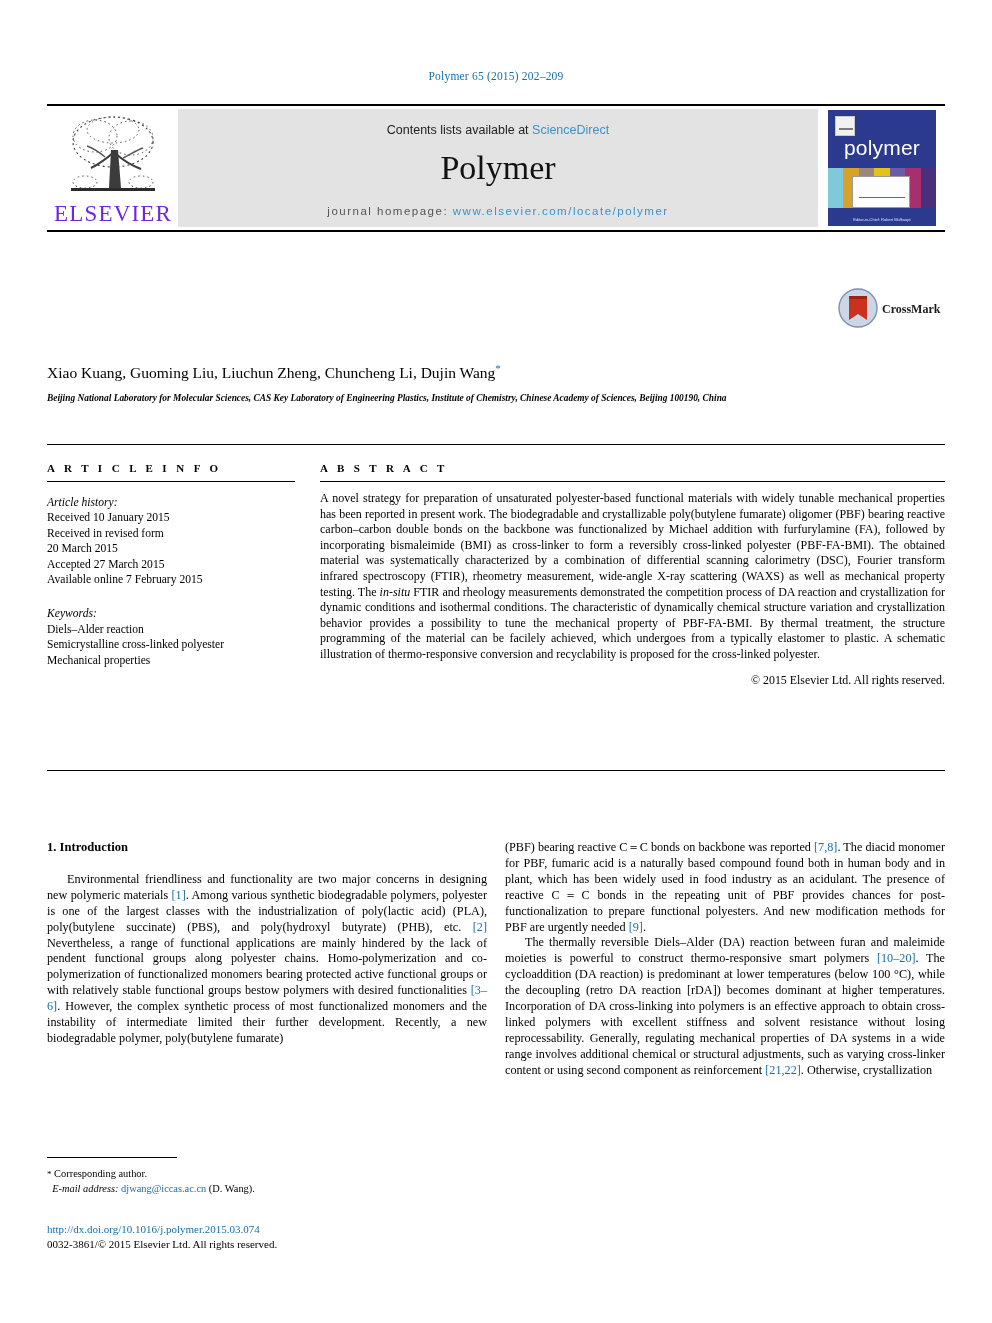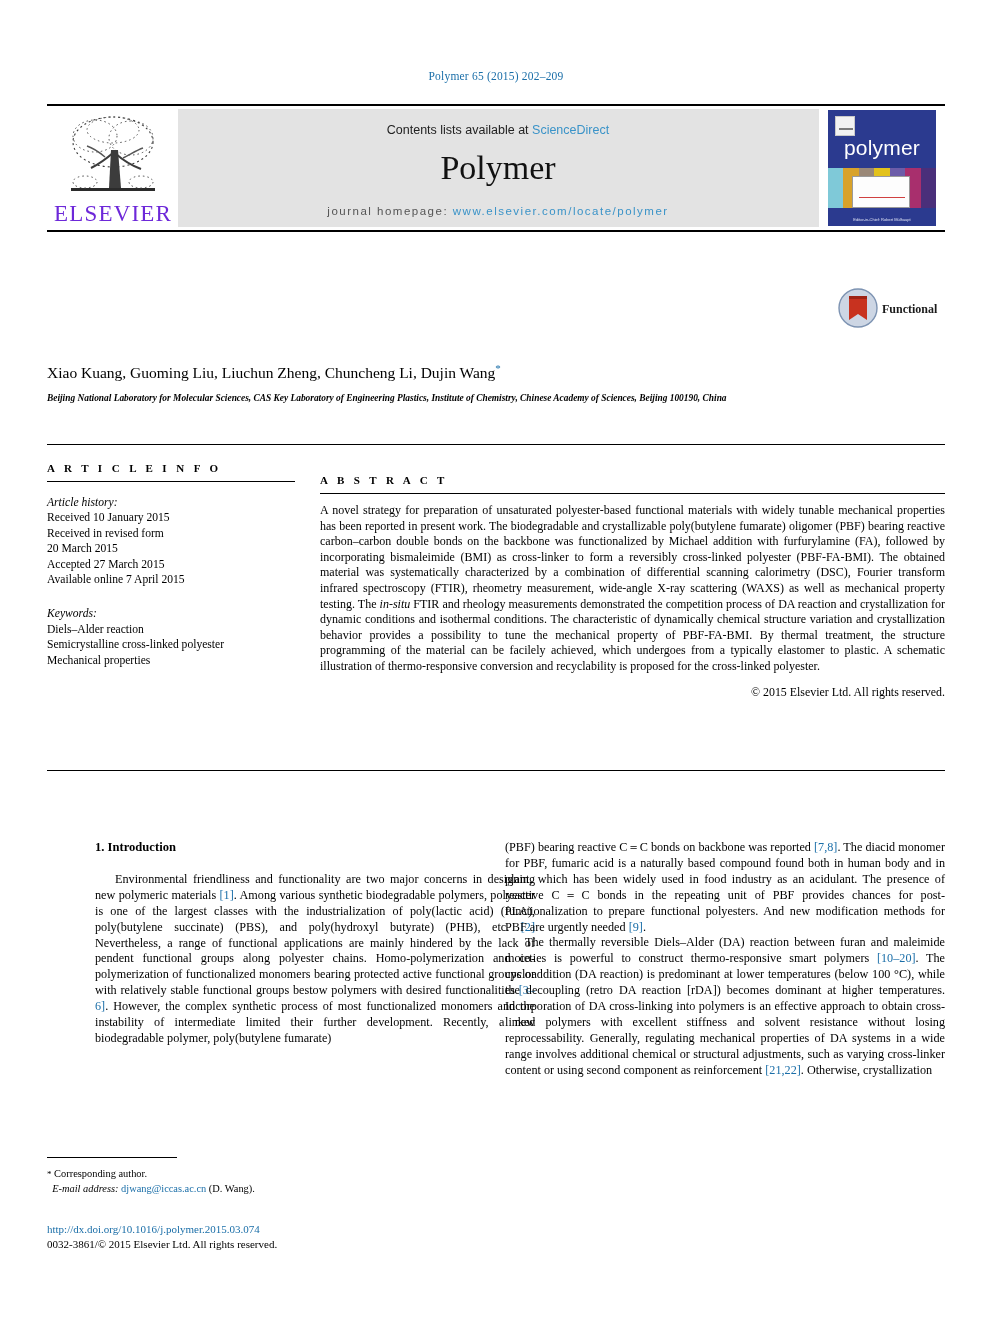--- a/index.html
+++ b/index.html
@@ -59,21 +59,20 @@
     letter-spacing: 1.2px;
     color: #6d28d9;
   }
   .tree-svg { position: absolute; left: 18px; top: 6px; }
 
   .journal-band {
     position: absolute;
     left: 131px; top: 3px;
     width: 640px; height: 118px;
     background: #e3e3e3;
-    padding-left: 6px;
   }
   .contents-line {
     position: absolute;
     left: 0; top: 14px;
     width: 640px;
     text-align: center;
     font-family: "Liberation Sans", sans-serif;
     font-size: 12.5px;
     color: #222;
   }
@@ -215,21 +214,21 @@
     border-top: 1px solid #000;
   }
   .zone-rule-bottom {
     position: absolute;
     left: 47px; top: 770px;
     width: 898px;
     border-top: 1px solid #000;
   }
 
   .info-col { position: absolute; left: 47px; top: 462px; width: 248px; }
-  .abs-col  { position: absolute; left: 320px; top: 462px; width: 625px; margin-top: 12px; }
+  .abs-col  { position: absolute; left: 320px; top: 462px; width: 625px; }
 
   .sec-head {
     font-family: "Liberation Serif", serif;
     font-weight: bold;
     font-size: 11px;
     letter-spacing: 3.4px;
   }
   .sec-rule {
     margin-top: 7px;
     border-top: 1.6px solid #000;
@@ -256,21 +255,21 @@
 
   
   .col {
     position: absolute;
     top: 840px;
     width: 440px;
     font-size: 12.2px;
     line-height: 15.9px;
     text-align: justify;
   }
-  .col.left  { left: 47px; margin-left: 48px; }
+  .col.left  { left: 47px; }
   .col.right { left: 505px; }
   .sec-title {
     font-weight: bold;
     font-size: 12.6px;
     margin: 0 0 16px 0;
   }
   .col p { margin: 0; text-indent: 20px; }
   .col p.noindent { text-indent: 0; }
   a.ref, .ref {
     color: #1a6ea8;
@@ -370,36 +369,36 @@
   </div>
 
   <div class="affil">Beijing National Laboratory for Molecular Sciences, CAS Key Laboratory of Engineering Plastics, Institute of Chemistry, Chinese Academy of Sciences, Beijing 100190, China</div>
 
   <div class="crossmark">
     <svg width="40" height="40" viewBox="0 0 40 40">
       <circle cx="20" cy="20" r="19" fill="#cdd6e4" stroke="#7d93b2" stroke-width="1.4"></circle>
       <path d="M11 8 h18 v24 l-9 -6 l-9 6 Z" fill="#c8321f"></path>
       <path d="M11 8 h18 v3 h-18 Z" fill="#9e2315"></path>
     </svg>
-    <div class="crossmark-label">Functional</div>
+    <div class="crossmark-label">CrossMark</div>
   </div>
 
   <div class="zone-rule-top"></div>
   <div class="zone-rule-bottom"></div>
 
   <div class="info-col">
     <div class="sec-head">A R T I C L E   I N F O</div>
     <div class="sec-rule"></div>
     <div class="info-body">
       <div class="lbl">Article history:</div>
       <div>Received 10 January 2015</div>
       <div>Received in revised form</div>
       <div>20 March 2015</div>
       <div>Accepted 27 March 2015</div>
-      <div>Available online 7 April 2015</div>
+      <div>Available online 7 February 2015</div>
     </div>
     <div class="info-body kw-block">
       <div class="lbl">Keywords:</div>
       <div>Diels–Alder reaction</div>
       <div>Semicrystalline cross-linked polyester</div>
       <div>Mechanical properties</div>
     </div>
   </div>
 
   <div class="abs-col">

